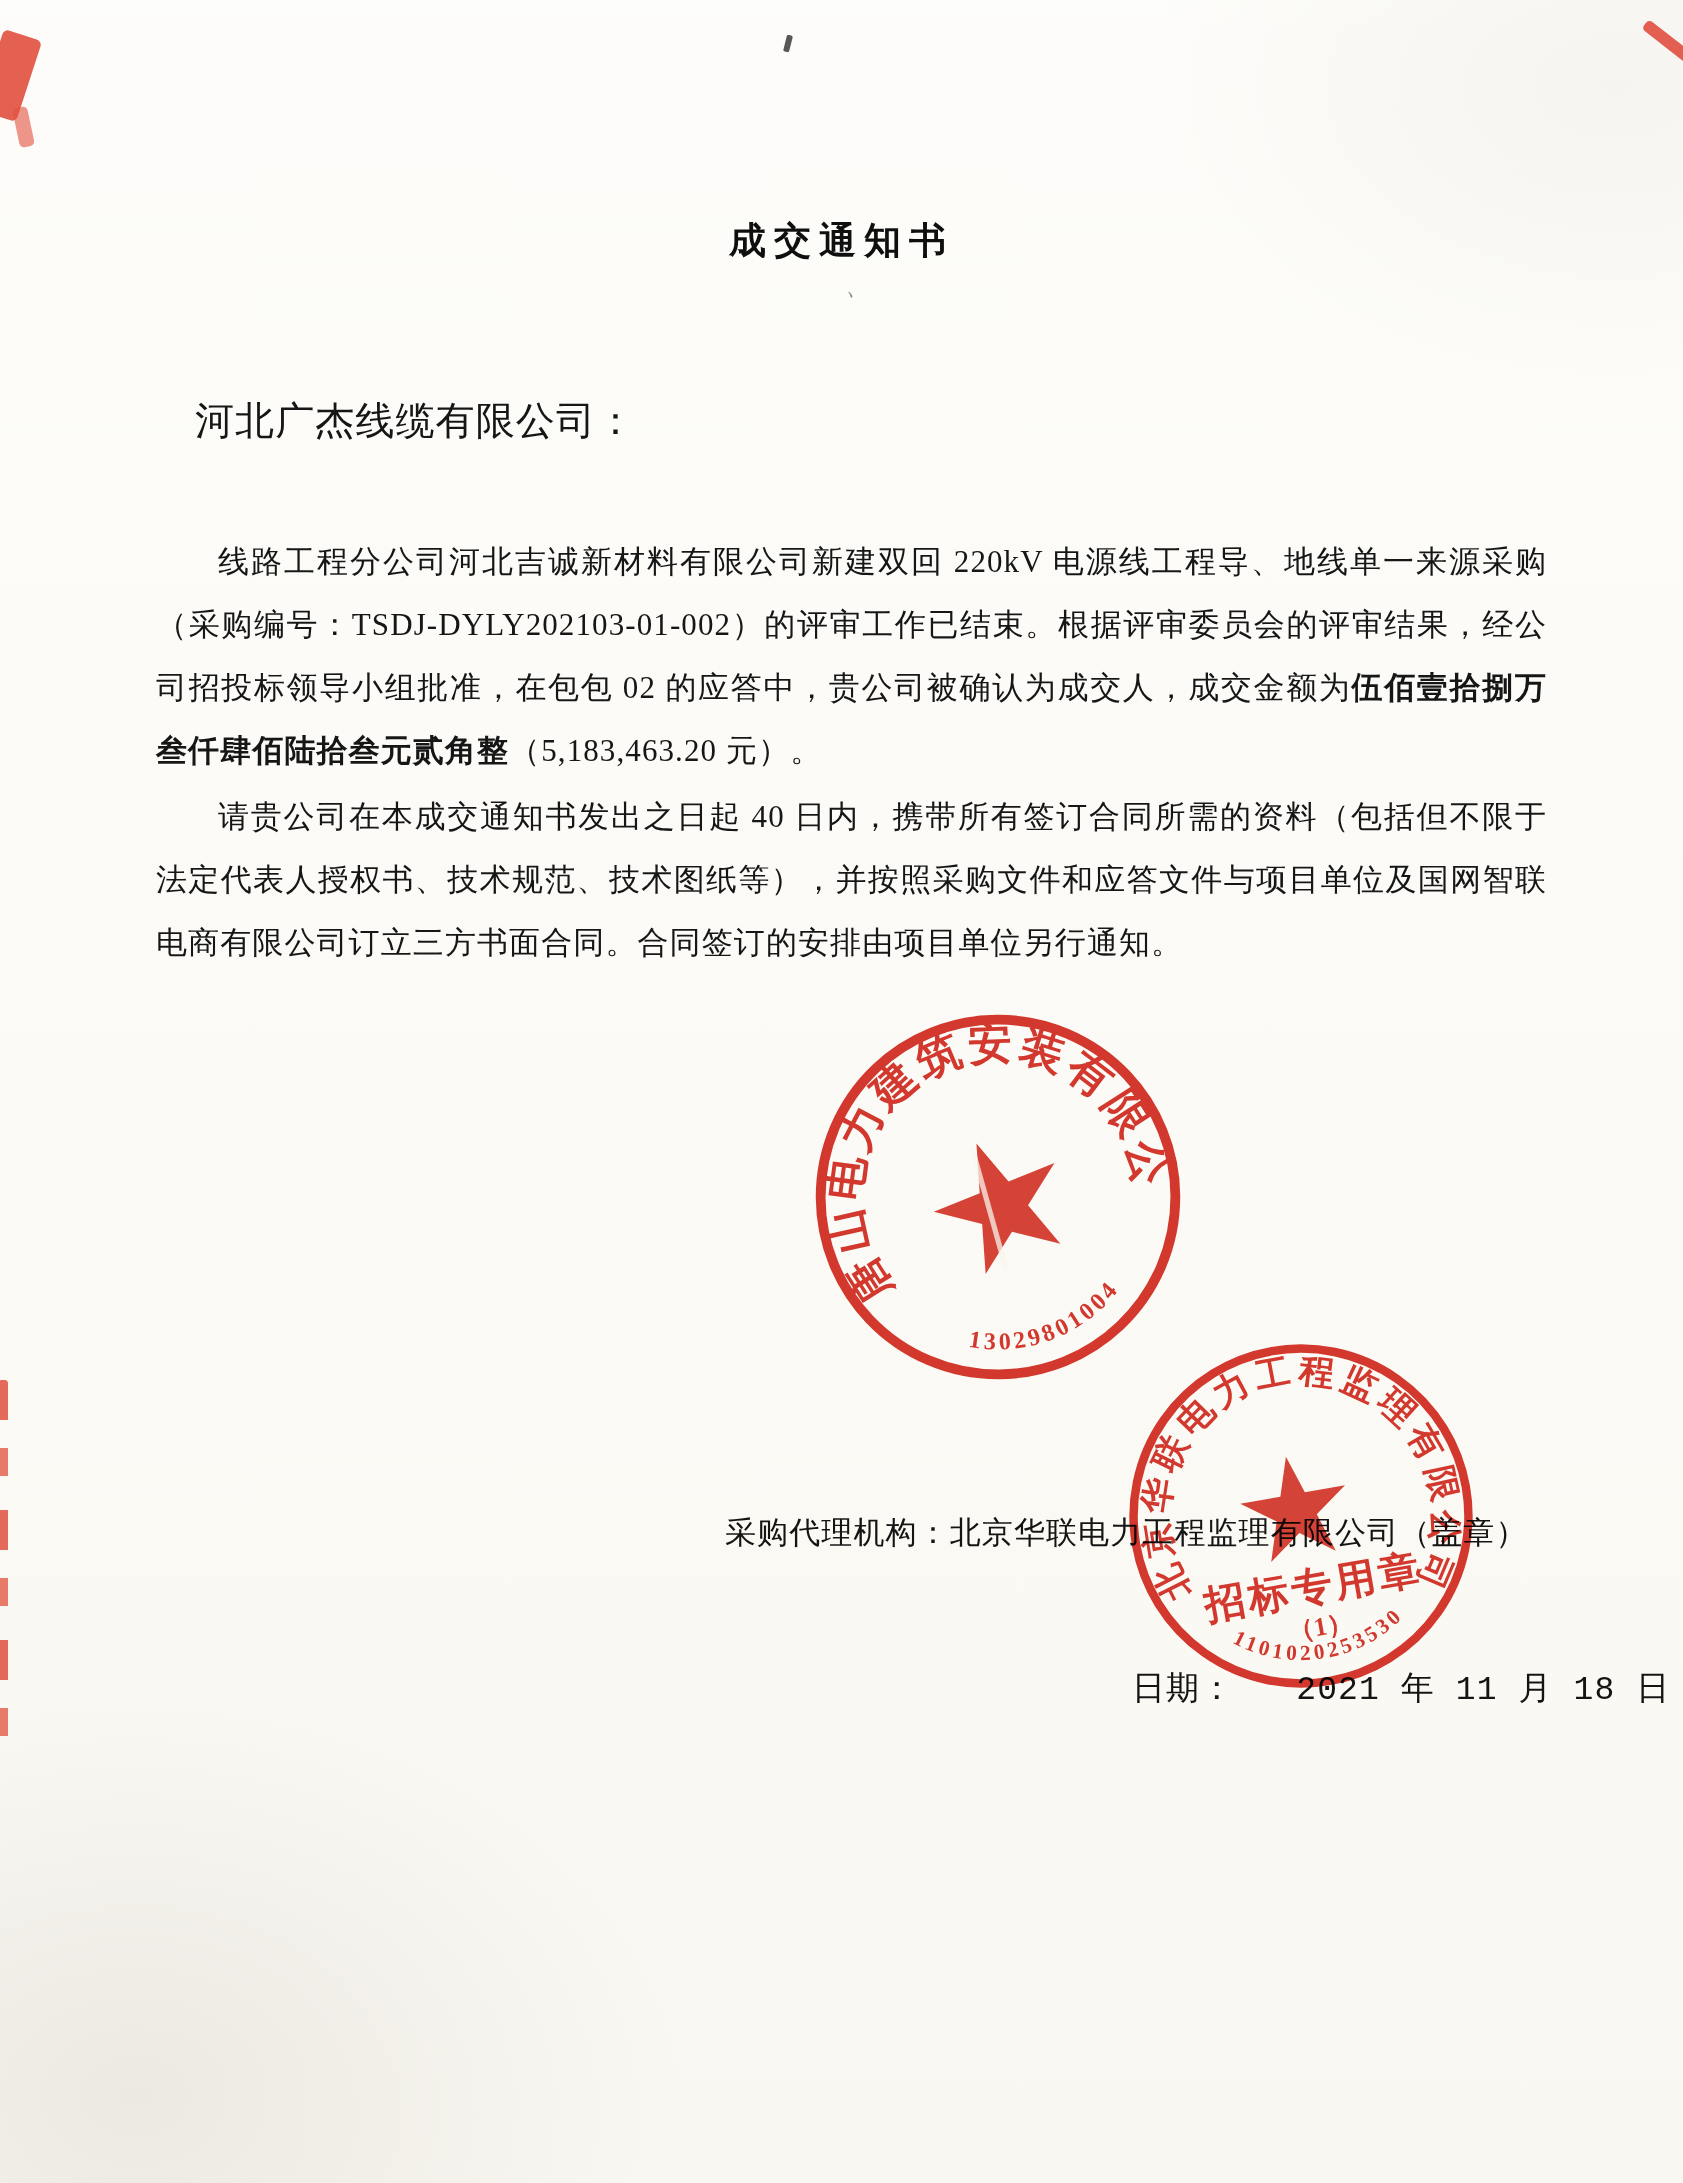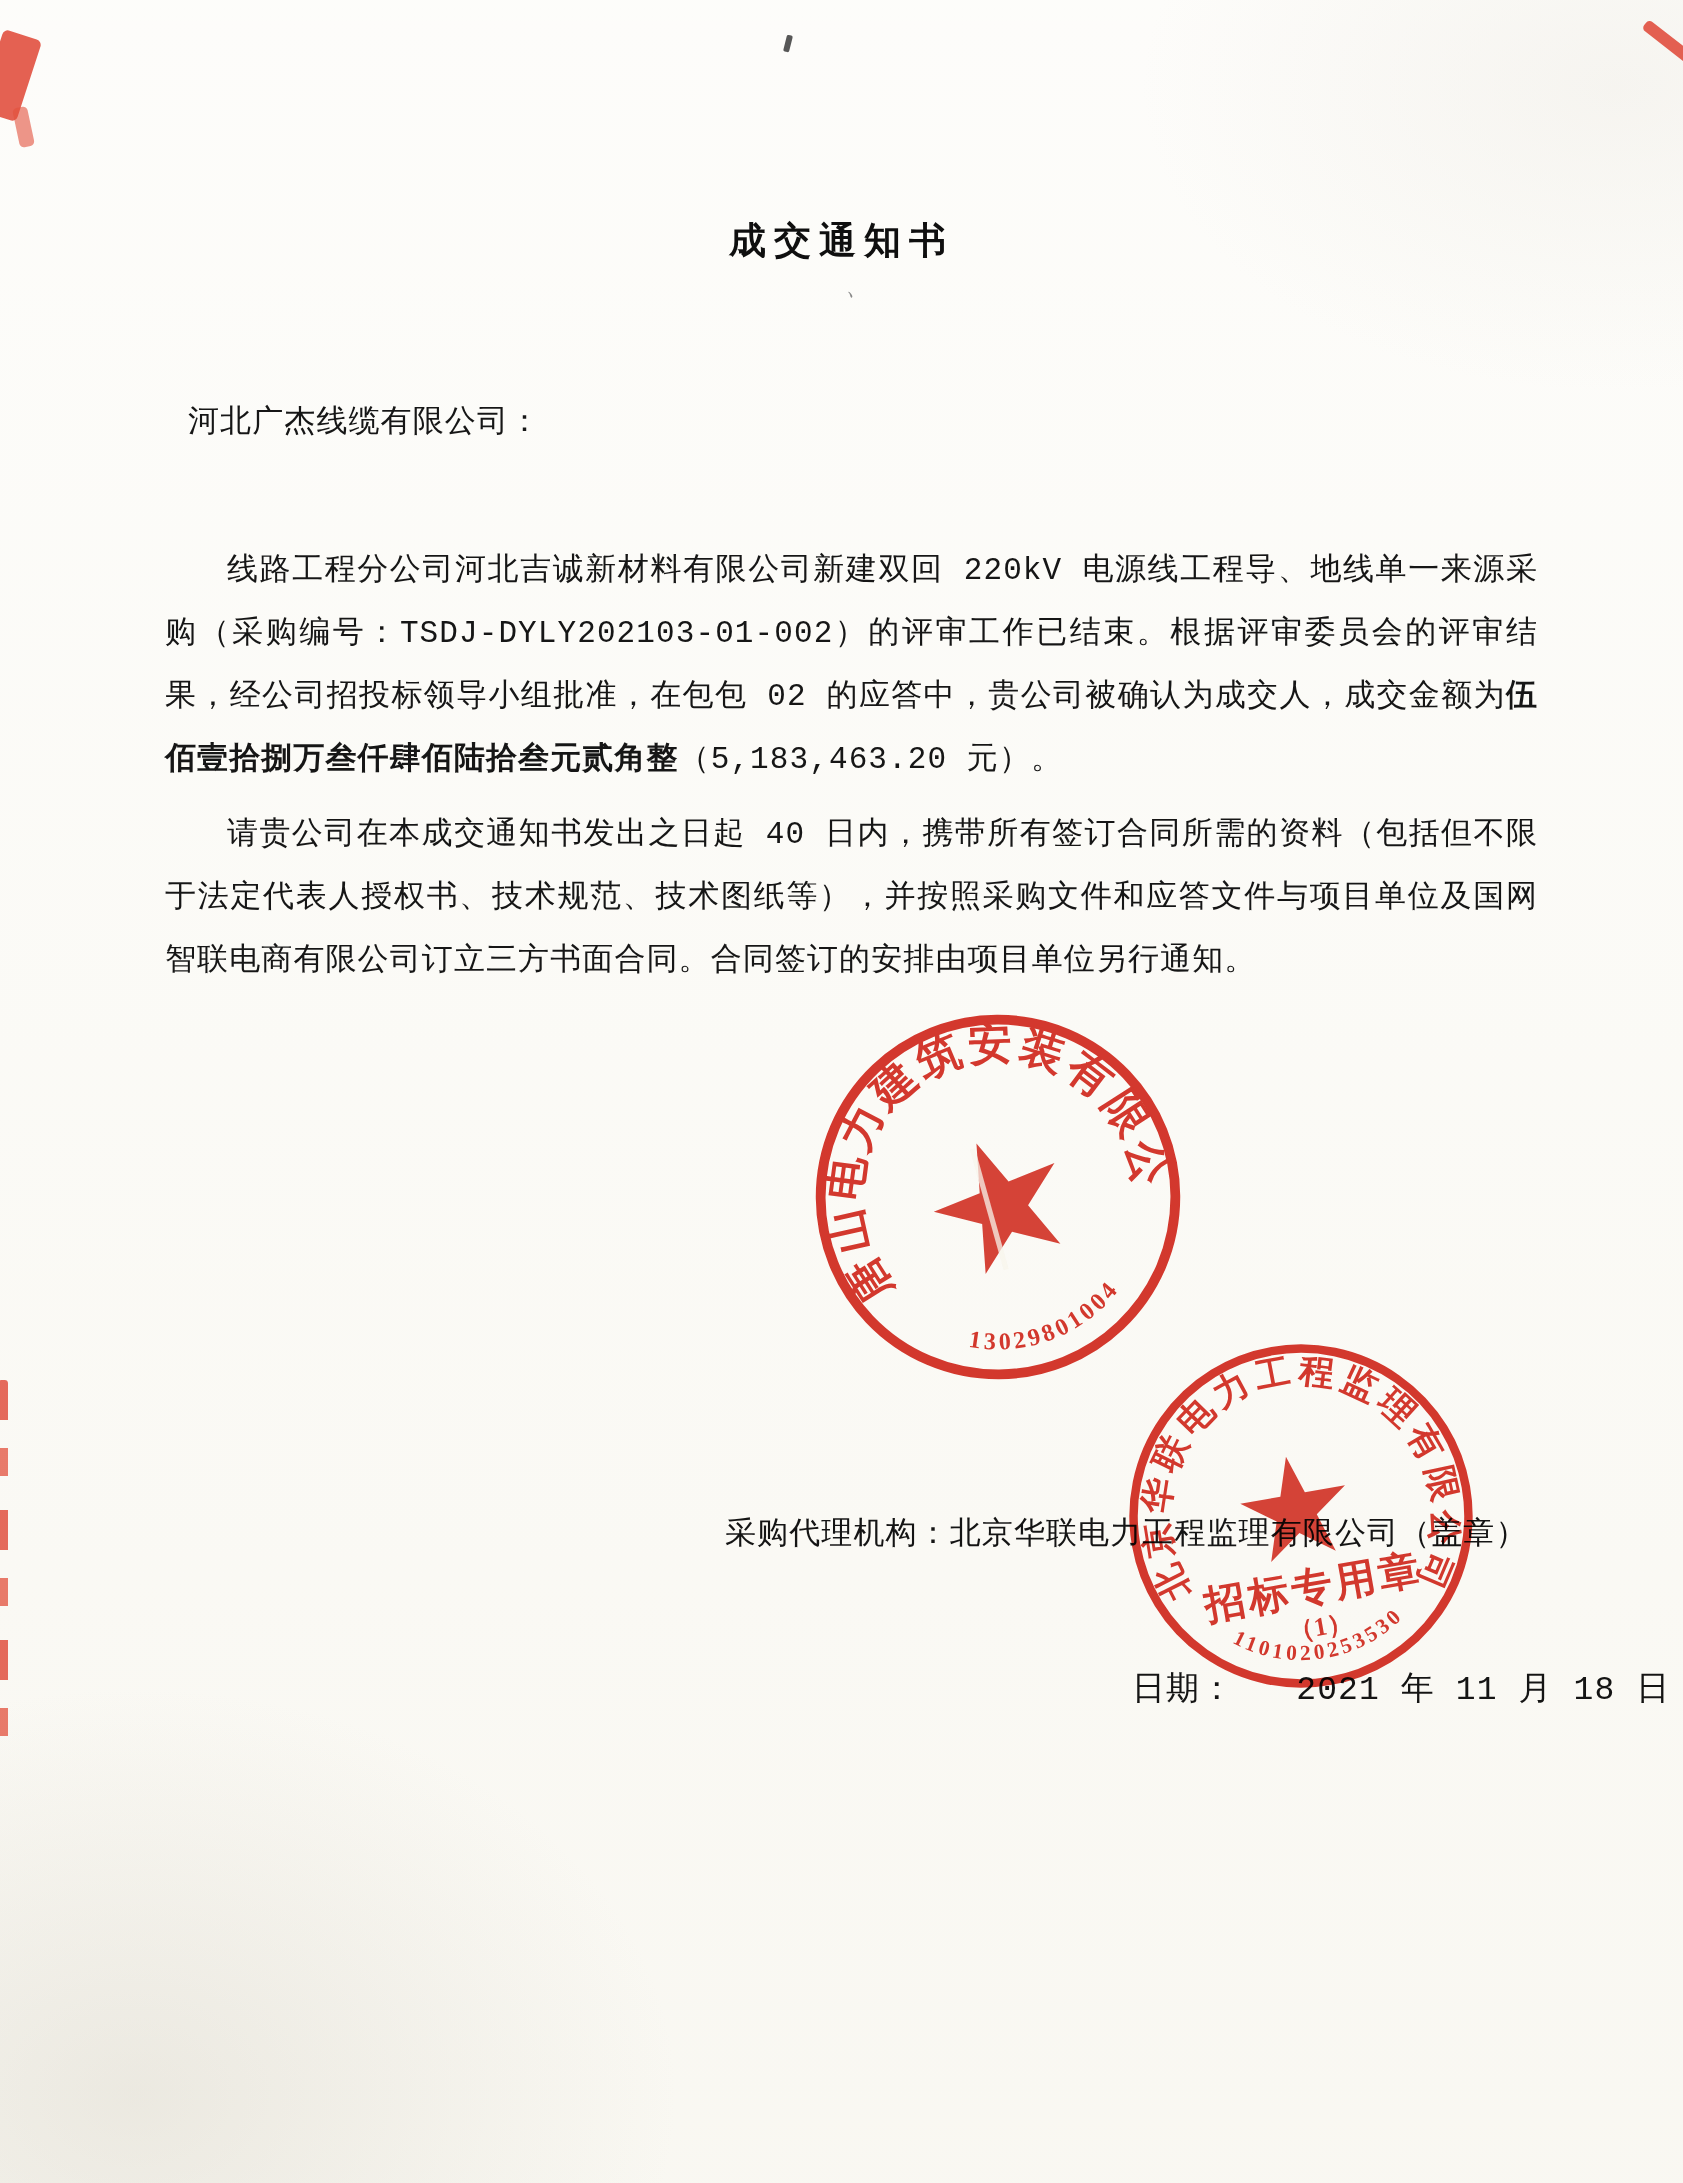--- a/index.html
+++ b/index.html
@@ -16,30 +16,30 @@
   .title{
     position:absolute; top:216px; left:0; width:100%;
     text-align:center; font-size:37px; font-weight:700; letter-spacing:8px;
     font-family:"Liberation Sans","DejaVu Sans",sans-serif; color:#0f0f0f;
   }
   .title-tick{
     position:absolute; left:847px; top:271px; font-size:25px; color:#8a8a8a;
     transform:rotate(12deg);
   }
   .addressee{
-    position:absolute; left:188px; top:399px; font-size:31px; line-height:43px;
+    position:absolute; left:195px; top:399px; font-size:39px; line-height:43px;
     letter-spacing:1.1px;
     text-align:center;
   }
   .bodytext{
     position:absolute; left:153px; top:527px; width:1397px;
     font-size:31px; line-height:63px; letter-spacing:1.1px;
     text-align:justify; text-align-last:left;
   }
-  .bodytext p{margin:12px; text-indent:62px;font-family:Liberation Mono, monospace;}
+  .bodytext p{margin:3px; text-indent:62px;}
   .amount-bold{font-weight:700;}
   .sig-line{
     position:absolute; font-size:31px; letter-spacing:1.1px; color:#141414;
     white-space:nowrap; z-index:3; mix-blend-mode:multiply;
   }
   .sig-purchaser{left:867px; top:1226px;}
   .sig-agency{left:725px; top:1468px;margin-top:44px;}
   .sig-date{left:1132px; top:1666px; font-size:33px;font-family:Liberation Mono, monospace;}
   .sig-date .gap{display:inline-block; width:62px;}
   .stamp{

